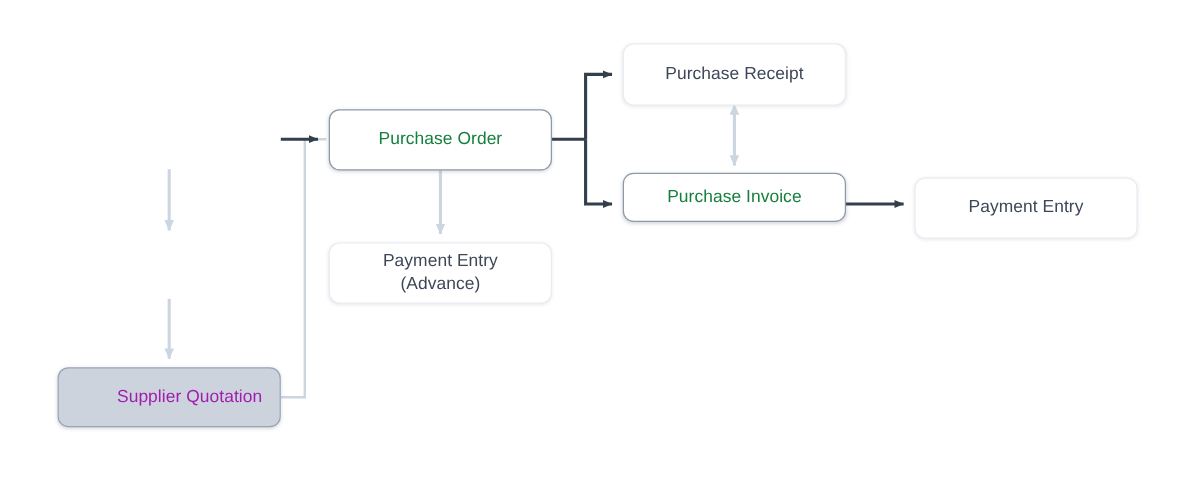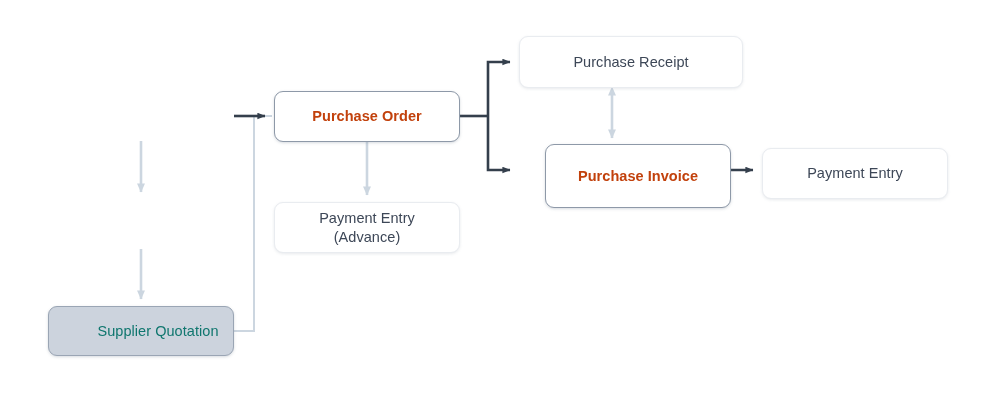--- a/index.html
+++ b/index.html
@@ -42,29 +42,29 @@
     line-height: 1.30;
     letter-spacing: 0.05px;
     padding: 0 10px;
   }
   .node.plain {
     border-color: #e9ecf0;
     font-weight: 400;
   }
   .node.emphasis {
     border: 1.3px solid #8e99a8;
-    font-weight: 700;
-    color: #c2410c;
+    font-weight: 400;
+    color: #15803d;
     box-shadow: 0 1px 3px rgba(120,132,150,0.30);
   }
   .node.active {
     background: #ccd3dd;
     border: 1.3px solid #9aa5b4;
     font-weight: 400;
-    color: #0f766e;
+    color: #a21caf;
     box-shadow: 0 1px 3px rgba(120,132,150,0.30);
     padding-left: 44px;
   }
   .node .label {
     white-space: pre-line;
     display: block;
   }
 </style>
 </head>
 <body>
@@ -111,25 +111,25 @@
 
   <div class="node emphasis" style="left:274px; top:91px; width:186px; height:51px;">
     <span class="label">Purchase Order</span>
   </div>
 
   <div class="node plain" style="left:274px; top:202px; width:186px; height:51px;">
     <span class="label">Payment Entry
 (Advance)</span>
   </div>
 
-  <div class="node plain" style="left:519px; top:36px; width:224px; height:52px;">
+  <div class="node plain" style="left:519px; top:36px; width:186px; height:52px;">
     <span class="label">Purchase Receipt</span>
   </div>
 
-  <div class="node emphasis" style="left:545px; top:144px; width:186px; height:64px;">
+  <div class="node emphasis" style="left:519px; top:144px; width:186px; height:41px;">
     <span class="label">Purchase Invoice</span>
   </div>
 
   <div class="node plain" style="left:762px; top:148px; width:186px; height:51px;">
     <span class="label">Payment Entry</span>
   </div>
 
 </div>
 
 </body></html>

